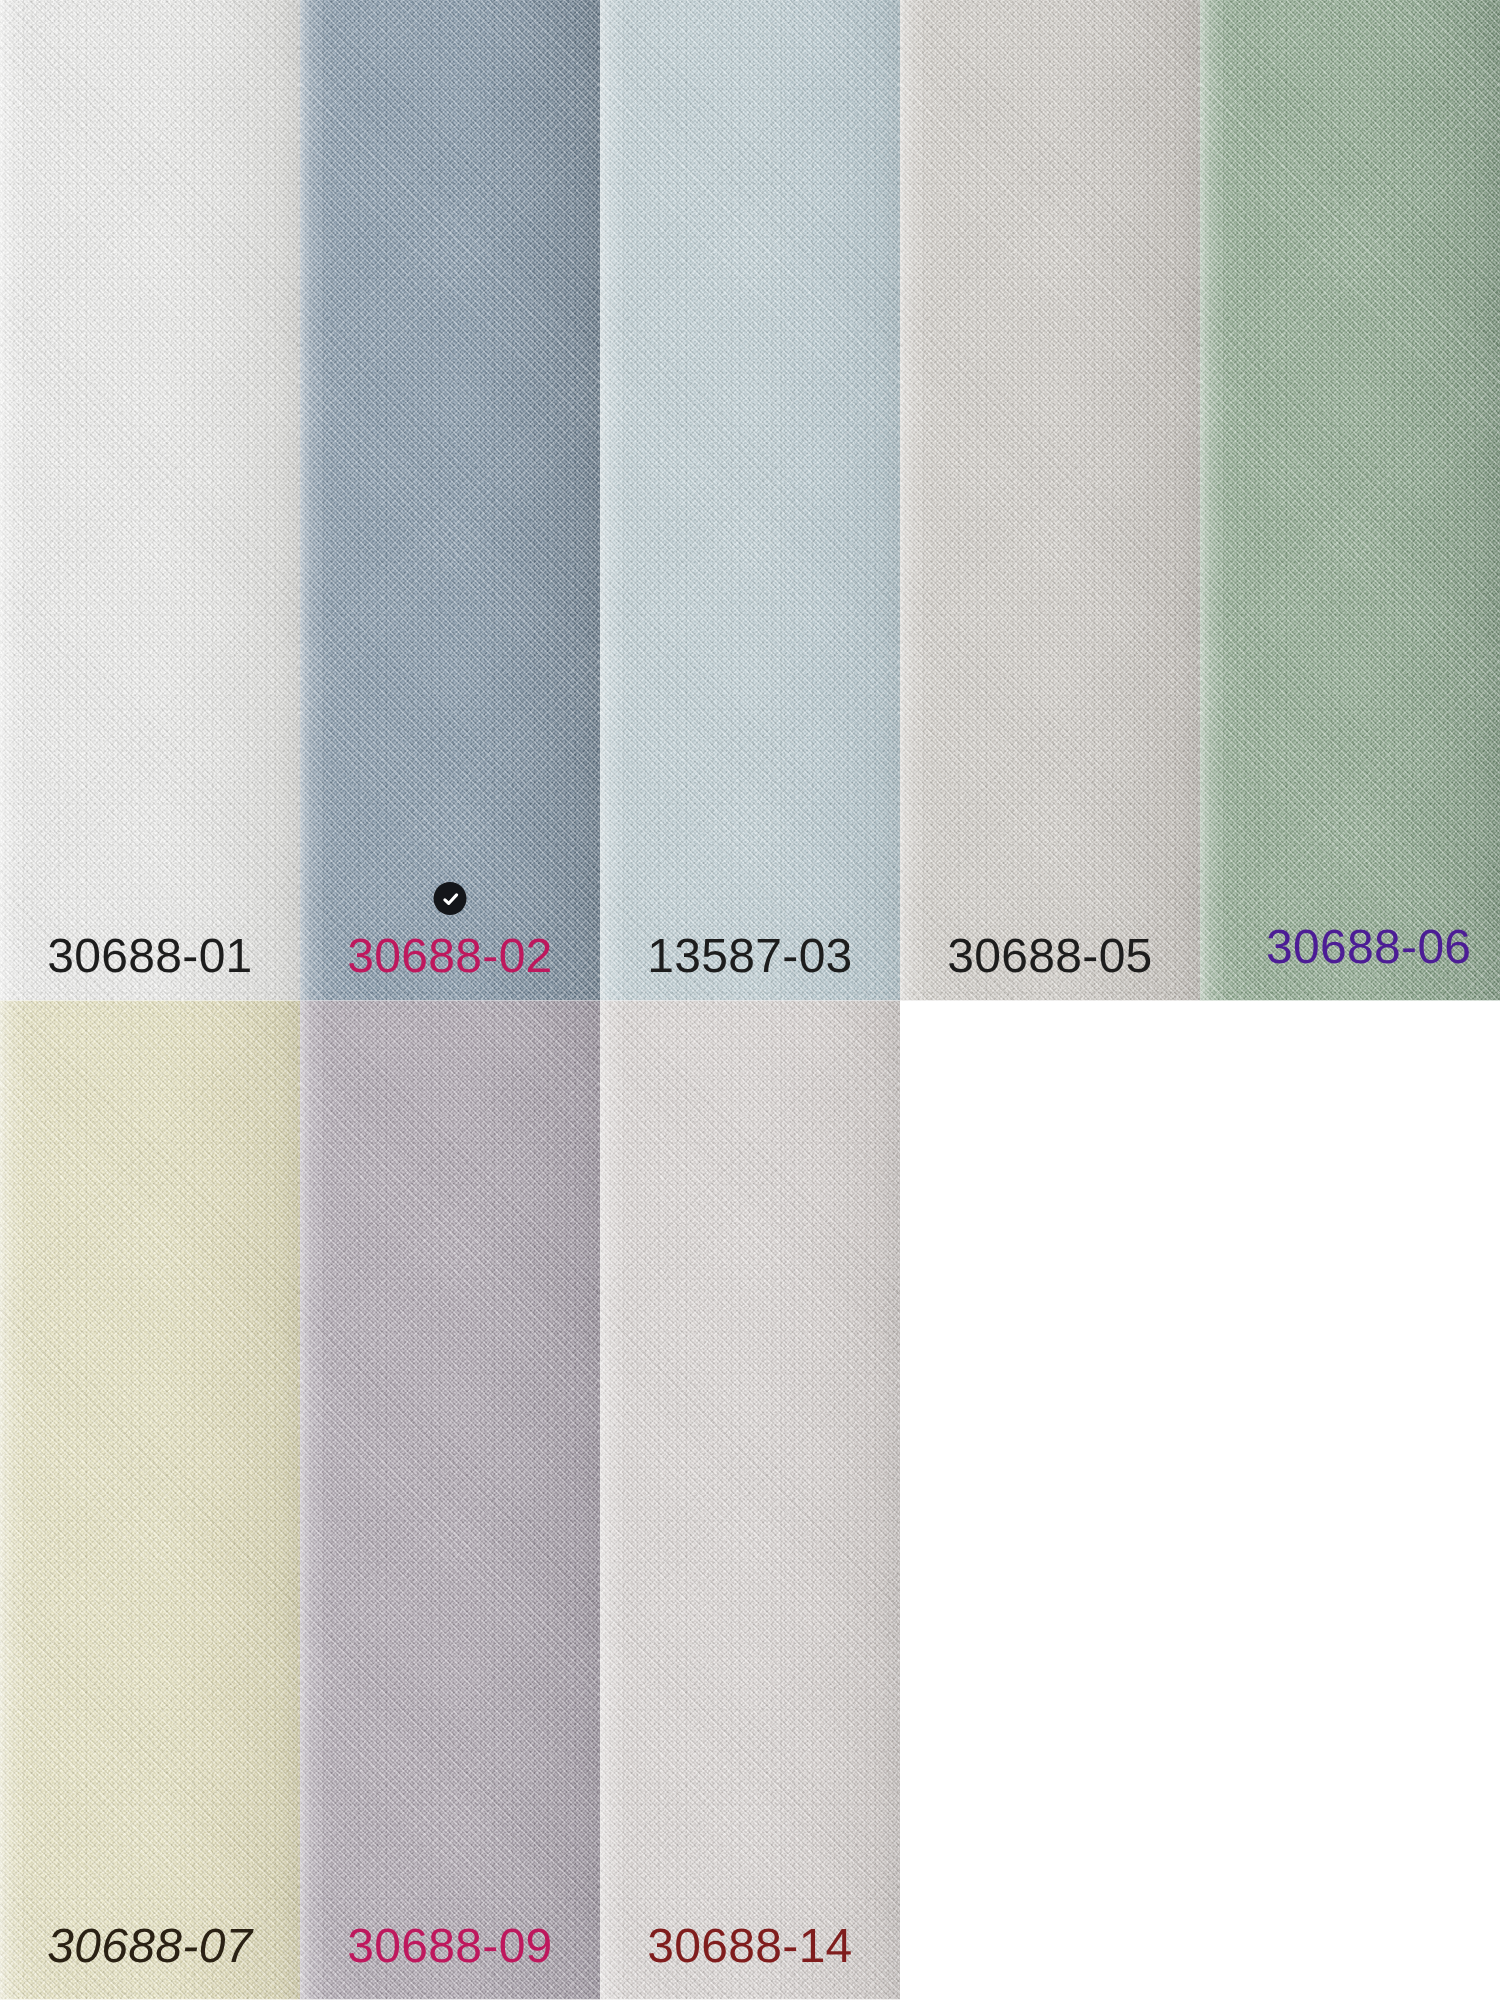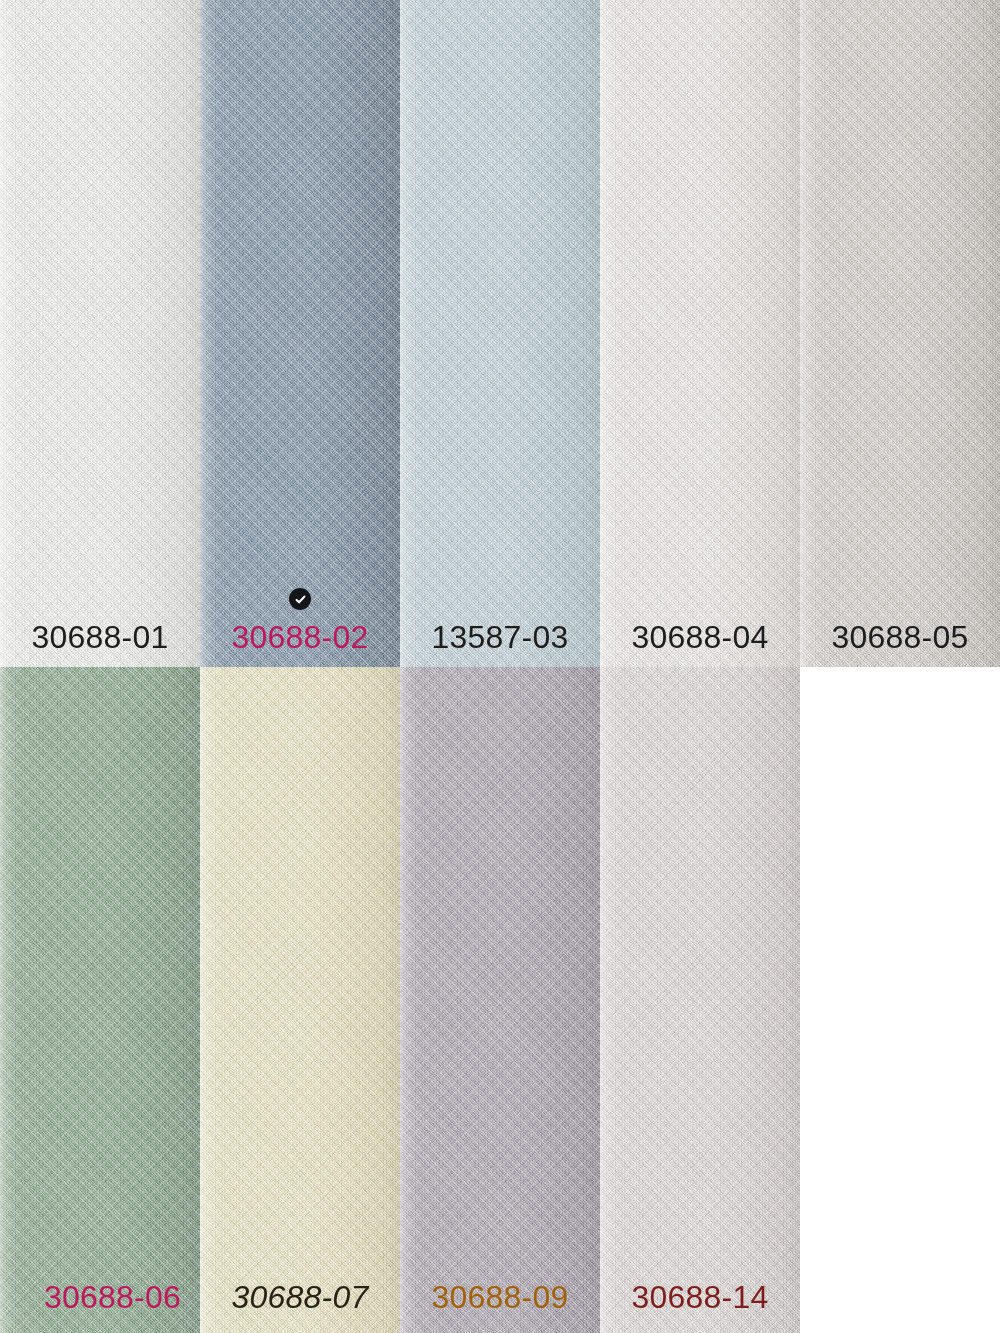--- a/index.html
+++ b/index.html
@@ -125,53 +125,46 @@
       <div class="swatch-label" style="color: #be185d; margin-top: 22px;">30688-02</div>
     </div>
     <div class="swatch row-top">
       <div class="base" style="background: linear-gradient(to right, rgb(196, 214, 220) 0%, rgb(196, 214, 220) 55%, rgb(176, 198, 207) 100%);"></div>
       <div class="weave"></div>
       <div class="grain"></div>
       <div class="sheen"></div>
       <div class="swatch-label" style="color: rgb(29, 29, 29);">13587-03</div>
     </div>
     <div class="swatch row-top">
-      <div class="base" style="background: linear-gradient(to right, rgb(242, 239, 235) 0%, rgb(242, 239, 235) 55%, rgb(227, 222, 216) 100%);"></div>
-      <div class="weave"></div>
-      <div class="grain"></div>
-      <div class="sheen"></div>
-      <div class="swatch-label" style="color: rgb(29, 29, 29);">30688-04</div>
-    </div>
-    <div class="swatch row-top">
       <div class="base" style="background: linear-gradient(to right, rgb(216, 212, 206) 0%, rgb(216, 212, 206) 55%, rgb(198, 193, 186) 100%);"></div>
       <div class="weave"></div>
       <div class="grain"></div>
       <div class="sheen"></div>
       <div class="swatch-label" style="color: rgb(29, 29, 29); margin-top: 47px;">30688-05</div>
     </div>
     <div class="swatch row-bottom">
       <div class="base" style="background: linear-gradient(to right, rgb(138, 169, 139) 0%, rgb(138, 169, 139) 55%, rgb(119, 151, 122) 100%);"></div>
       <div class="weave"></div>
       <div class="grain"></div>
       <div class="sheen"></div>
-      <div class="swatch-label" style="color: #be185d; margin-left: 25px;">30688-06</div>
+      <div class="swatch-label" style="color: #4c1d95; margin-left: 25px;">30688-06</div>
     </div>
     <div class="swatch row-bottom">
       <div class="base" style="background: linear-gradient(to right, rgb(240, 236, 198) 0%, rgb(240, 236, 198) 55%, rgb(226, 220, 178) 100%);"></div>
       <div class="weave"></div>
       <div class="grain"></div>
       <div class="sheen"></div>
       <div class="swatch-label" style="color: rgb(42, 33, 20); font-style: italic;">30688-07</div>
     </div>
     <div class="swatch row-bottom">
       <div class="base" style="background: linear-gradient(to right, rgb(176, 167, 178) 0%, rgb(176, 167, 178) 55%, rgb(158, 149, 162) 100%);"></div>
       <div class="weave"></div>
       <div class="grain"></div>
       <div class="sheen"></div>
-      <div class="swatch-label" style="color: #a16207; margin-top: 43px;">30688-09</div>
+      <div class="swatch-label" style="color: #be185d; margin-top: 43px;">30688-09</div>
     </div>
     <div class="swatch row-bottom">
       <div class="base" style="background: linear-gradient(to right, rgb(228, 222, 220) 0%, rgb(228, 222, 220) 55%, rgb(213, 206, 203) 100%);"></div>
       <div class="weave"></div>
       <div class="grain"></div>
       <div class="sheen"></div>
       <div class="swatch-label" style="color: #7f1d1d;">30688-14</div>
     </div>
   </div>
 

